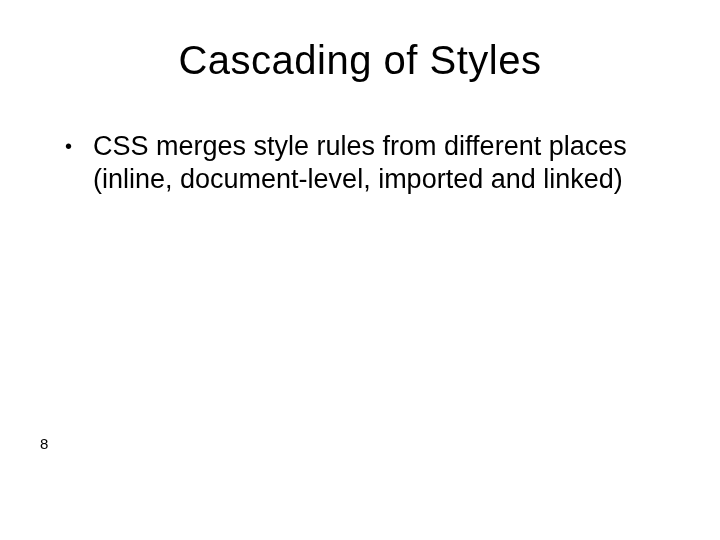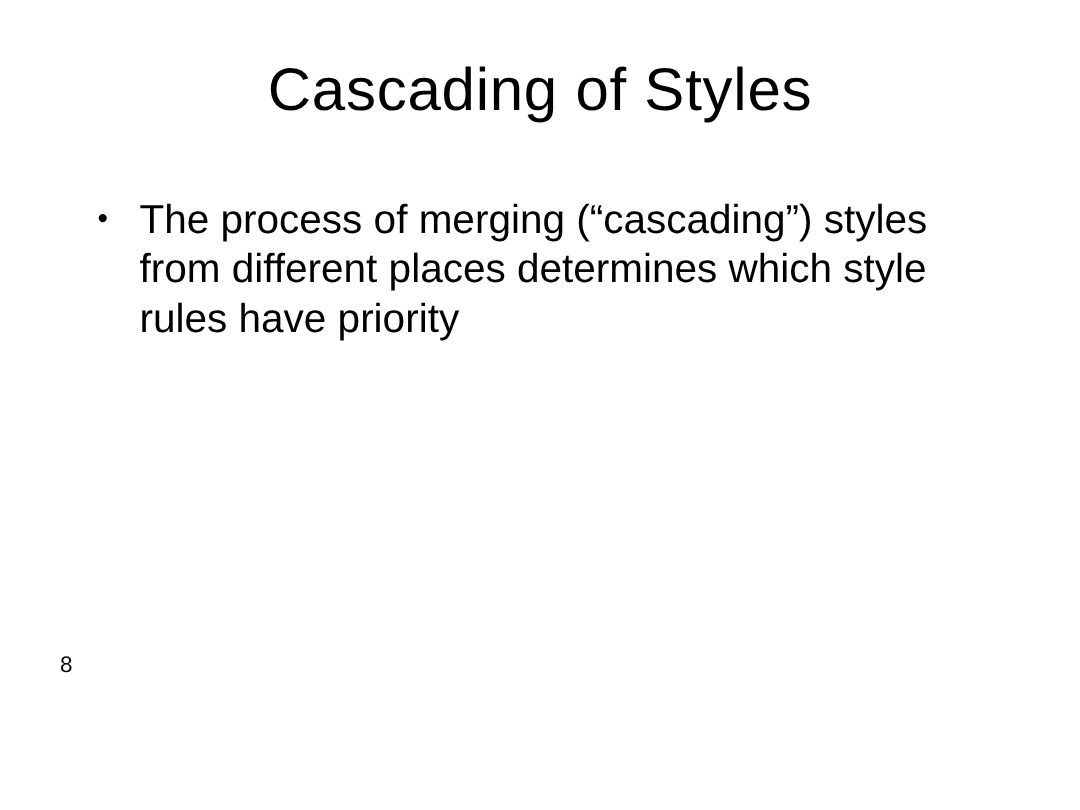--- a/index.html
+++ b/index.html
@@ -65,17 +65,17 @@
     color: #000;
   }
 </style>
 </head>
 <body>
 
 <div class="slide">
   <div class="title">Cascading of Styles</div>
   <div class="body">
     <ul class="bullets">
-      <li>The process of merging (“cascading”) styles from different places determines which style rules have priority</li>
+      <li>CSS merges style rules from different places (inline, document-level, imported and linked)</li>
     </ul>
   </div>
   <div class="page-number">8</div>
 </div>
 
 </body></html>

